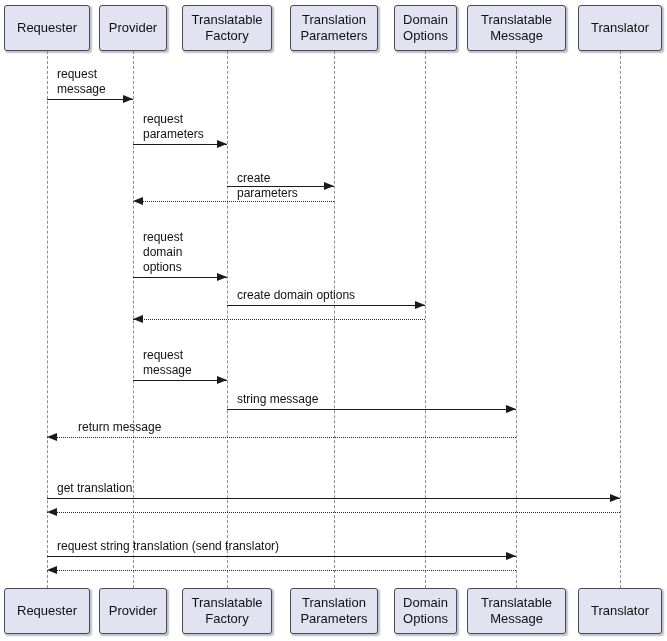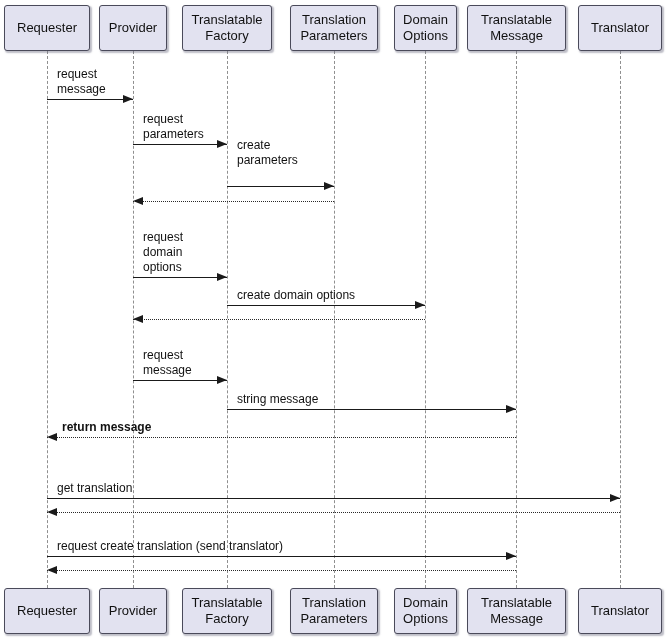--- a/index.html
+++ b/index.html
@@ -60,21 +60,21 @@
     <div class="msg-line-solid" style="left: 47px; top: 99px; width: 86px;"></div>
     <div class="head head-right" style="left: 123px; top: 95px;"></div>
     <div class="msg-label" style="left: 57px; bottom: 544px;">request
 message</div>
     <div class="msg-line-solid" style="left: 133px; top: 144px; width: 94px;"></div>
     <div class="head head-right" style="left: 217px; top: 140px;"></div>
     <div class="msg-label" style="left: 143px; bottom: 499px;">request
 parameters</div>
     <div class="msg-line-solid" style="left: 227px; top: 186px; width: 107px;"></div>
     <div class="head head-right" style="left: 324px; top: 182px;"></div>
-    <div class="msg-label" style="left: 237px; bottom: 473px;">create
+    <div class="msg-label" style="left: 237px; bottom: 440px;">create
 parameters</div>
     <div class="msg-line-dashed" style="left: 133px; top: 201px; width: 201px;"></div>
     <div class="head head-left" style="left: 133px; top: 197px;"></div>
     <div class="msg-line-solid" style="left: 133px; top: 277px; width: 94px;"></div>
     <div class="head head-right" style="left: 217px; top: 273px;"></div>
     <div class="msg-label" style="left: 143px; bottom: 366px;">request
 domain
 options</div>
     <div class="msg-line-solid" style="left: 227px; top: 305px; width: 198px;"></div>
     <div class="head head-right" style="left: 415px; top: 301px;"></div>
@@ -83,24 +83,24 @@
     <div class="head head-left" style="left: 133px; top: 315px;"></div>
     <div class="msg-line-solid" style="left: 133px; top: 380px; width: 94px;"></div>
     <div class="head head-right" style="left: 217px; top: 376px;"></div>
     <div class="msg-label" style="left: 143px; bottom: 263px;">request
 message</div>
     <div class="msg-line-solid" style="left: 227px; top: 409px; width: 289px;"></div>
     <div class="head head-right" style="left: 506px; top: 405px;"></div>
     <div class="msg-label" style="left: 237px; bottom: 234px;">string message</div>
     <div class="msg-line-dashed" style="left: 47px; top: 437px; width: 469px;"></div>
     <div class="head head-left" style="left: 47px; top: 433px;"></div>
-    <div class="msg-label" style="left: 62px; bottom: 206px; font-weight: bold;">return message</div>
+    <div class="msg-label" style="left: 78px; bottom: 206px;">return message</div>
     <div class="msg-line-solid" style="left: 47px; top: 498px; width: 573px;"></div>
     <div class="head head-right" style="left: 610px; top: 494px;"></div>
     <div class="msg-label" style="left: 57px; bottom: 145px;">get translation</div>
     <div class="msg-line-dashed" style="left: 47px; top: 512px; width: 573px;"></div>
     <div class="head head-left" style="left: 47px; top: 508px;"></div>
     <div class="msg-line-solid" style="left: 47px; top: 556px; width: 469px;"></div>
     <div class="head head-right" style="left: 506px; top: 552px;"></div>
-    <div class="msg-label" style="left: 57px; bottom: 87px;">request create translation (send translator)</div>
+    <div class="msg-label" style="left: 57px; bottom: 87px;">request string translation (send translator)</div>
     <div class="msg-line-dashed" style="left: 47px; top: 570px; width: 469px;"></div>
     <div class="head head-left" style="left: 47px; top: 566px;"></div>
   </div>
 
 </body></html>

